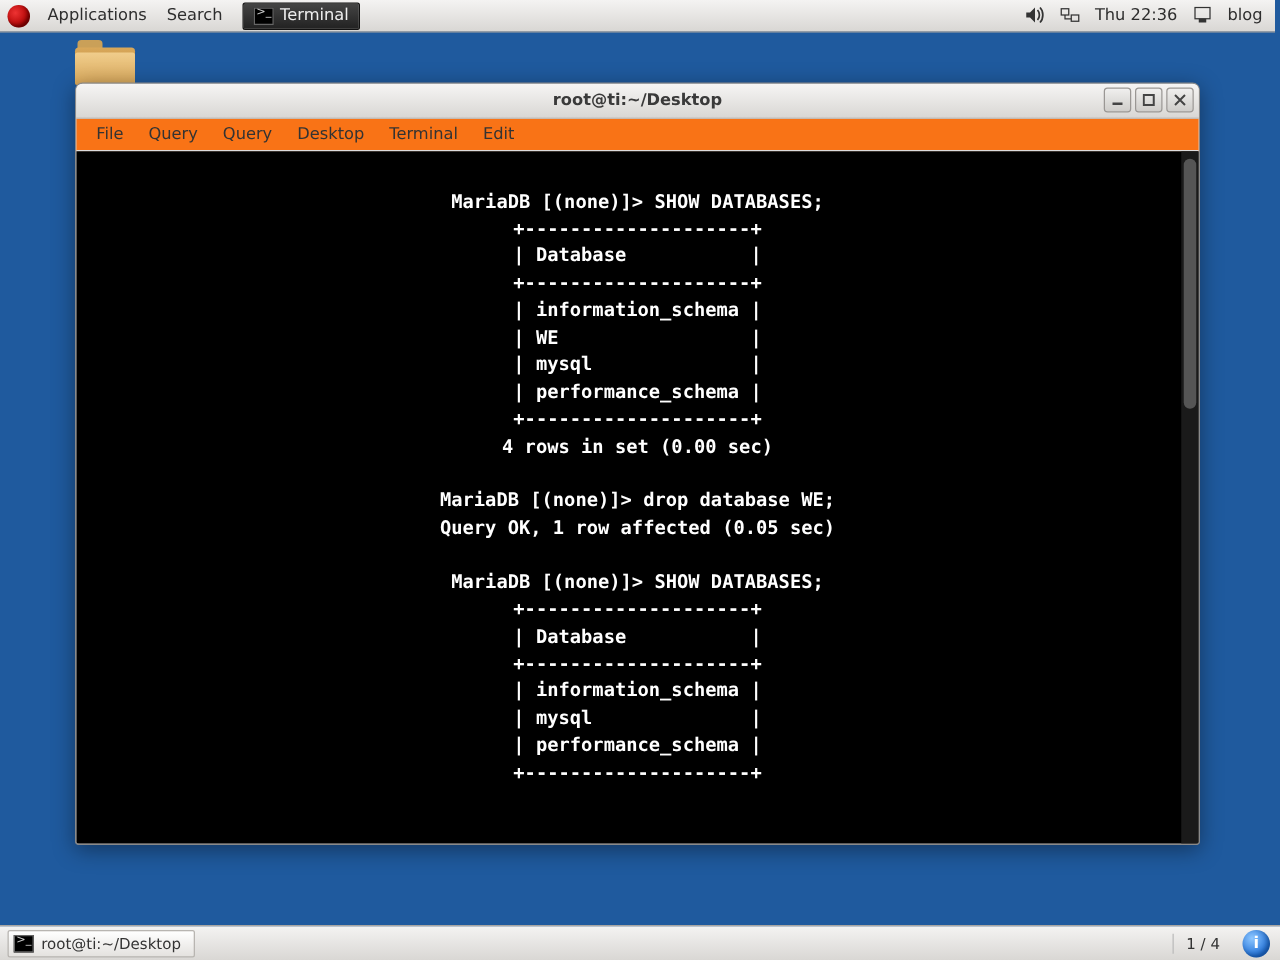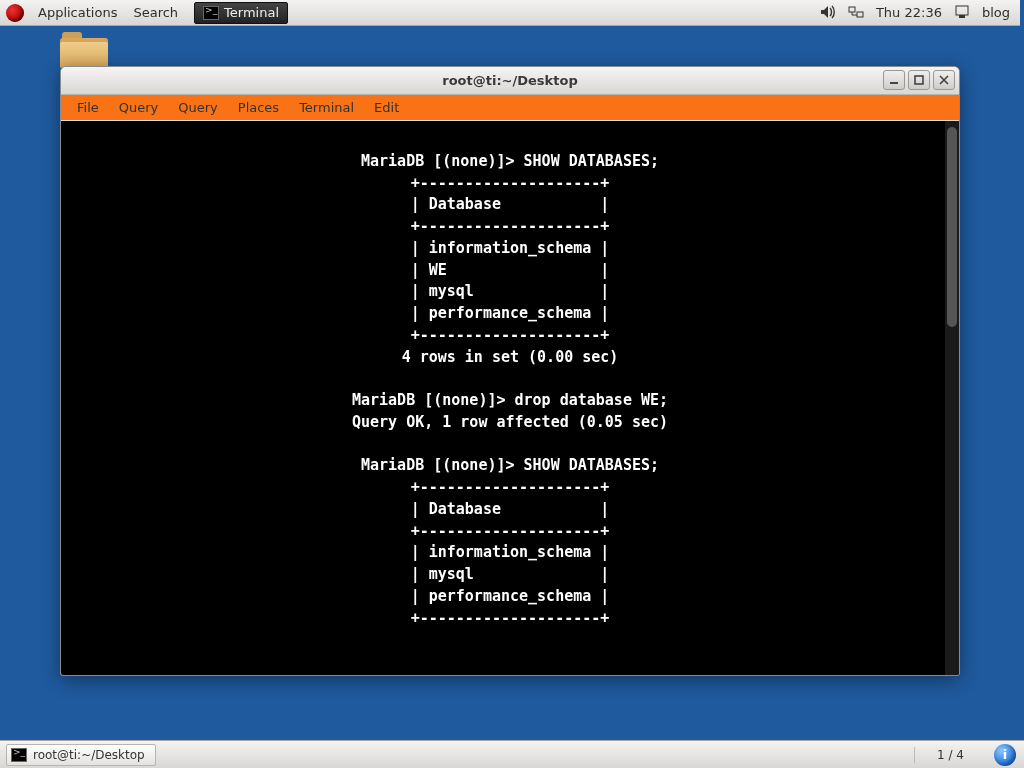--- a/index.html
+++ b/index.html
@@ -37,21 +37,21 @@
 .term-scroll{position:absolute;right:0;top:0;bottom:0;width:14px;background:#1a1a1a;}
 .term-scroll .thumb{position:absolute;left:2px;right:2px;top:6px;height:200px;background:#555;border-radius:5px;}
 .watermark{position:absolute;top:330px;left:50%;transform:translateX(-50%);color:#6e6e6e;font-family:"DejaVu Serif",serif;font-size:17px;font-weight:normal;pointer-events:none;}
 
 
 .bottom-panel{position:absolute;left:0;right:0;bottom:0;height:28px;background:linear-gradient(#f4f3f2,#d9d7d4);border-top:1px solid #a9a6a2;display:flex;align-items:center;font-size:12px;color:#333;}
 .bottom-panel .task2{display:flex;align-items:center;margin-left:6px;padding:0 10px 0 4px;border:1px solid #b8b5b1;background:linear-gradient(#fff,#e4e2df);border-radius:2px;height:22px;cursor:pointer;}
 .bottom-panel .task2 .ticon{width:16px;height:14px;background:#000;border:1px solid #666;margin-right:6px;position:relative;}
 .bottom-panel .task2 .ticon::before{content:">_";position:absolute;top:-2px;left:1px;font-size:9px;color:#ccc;}
 .bottom-panel .spacer{flex:1;}
-.bottom-panel .ws{padding:0 22px;border-left:1px solid #bbb;height:16px;display:flex;align-items:center;}
+.bottom-panel .ws{padding:0 10px;border-left:1px solid #bbb;height:16px;display:flex;align-items:center;}
 .bottom-panel .info{width:22px;height:22px;border-radius:50%;background:radial-gradient(circle at 35% 30%,#8ec7ff,#1e6fd8 70%);margin:0 8px;display:flex;align-items:center;justify-content:center;color:#fff;font-weight:bold;font-size:13px;box-shadow:inset -2px -2px 4px rgba(0,0,0,.3);cursor:pointer;}
 </style>
 </head>
 <body>
 
 <div class="top-panel">
   <div class="hat"></div>
   <div class="menu-item">Applications</div>
   <div class="menu-item">Search</div>
   <div class="task">
@@ -108,21 +108,21 @@
           <svg viewBox="0 0 10 10">
             <path d="M1 1l8 8M9 1l-8 8" stroke="#444" stroke-width="1.6"></path>
           </svg>
         </div>
     </div>
   </div>
   <div class="menubar">
     <div class="m">File</div>
     <div class="m">Query</div>
     <div class="m">Query</div>
-    <div class="m">Places</div>
+    <div class="m">Desktop</div>
     <div class="m">Terminal</div>
     <div class="m">Edit</div>
   </div>
   <div class="term"><span id="term-text">
 MariaDB [(none)]&gt; SHOW DATABASES;
 +--------------------+
 | Database           |
 +--------------------+
 | information_schema |
 | WE                 |

